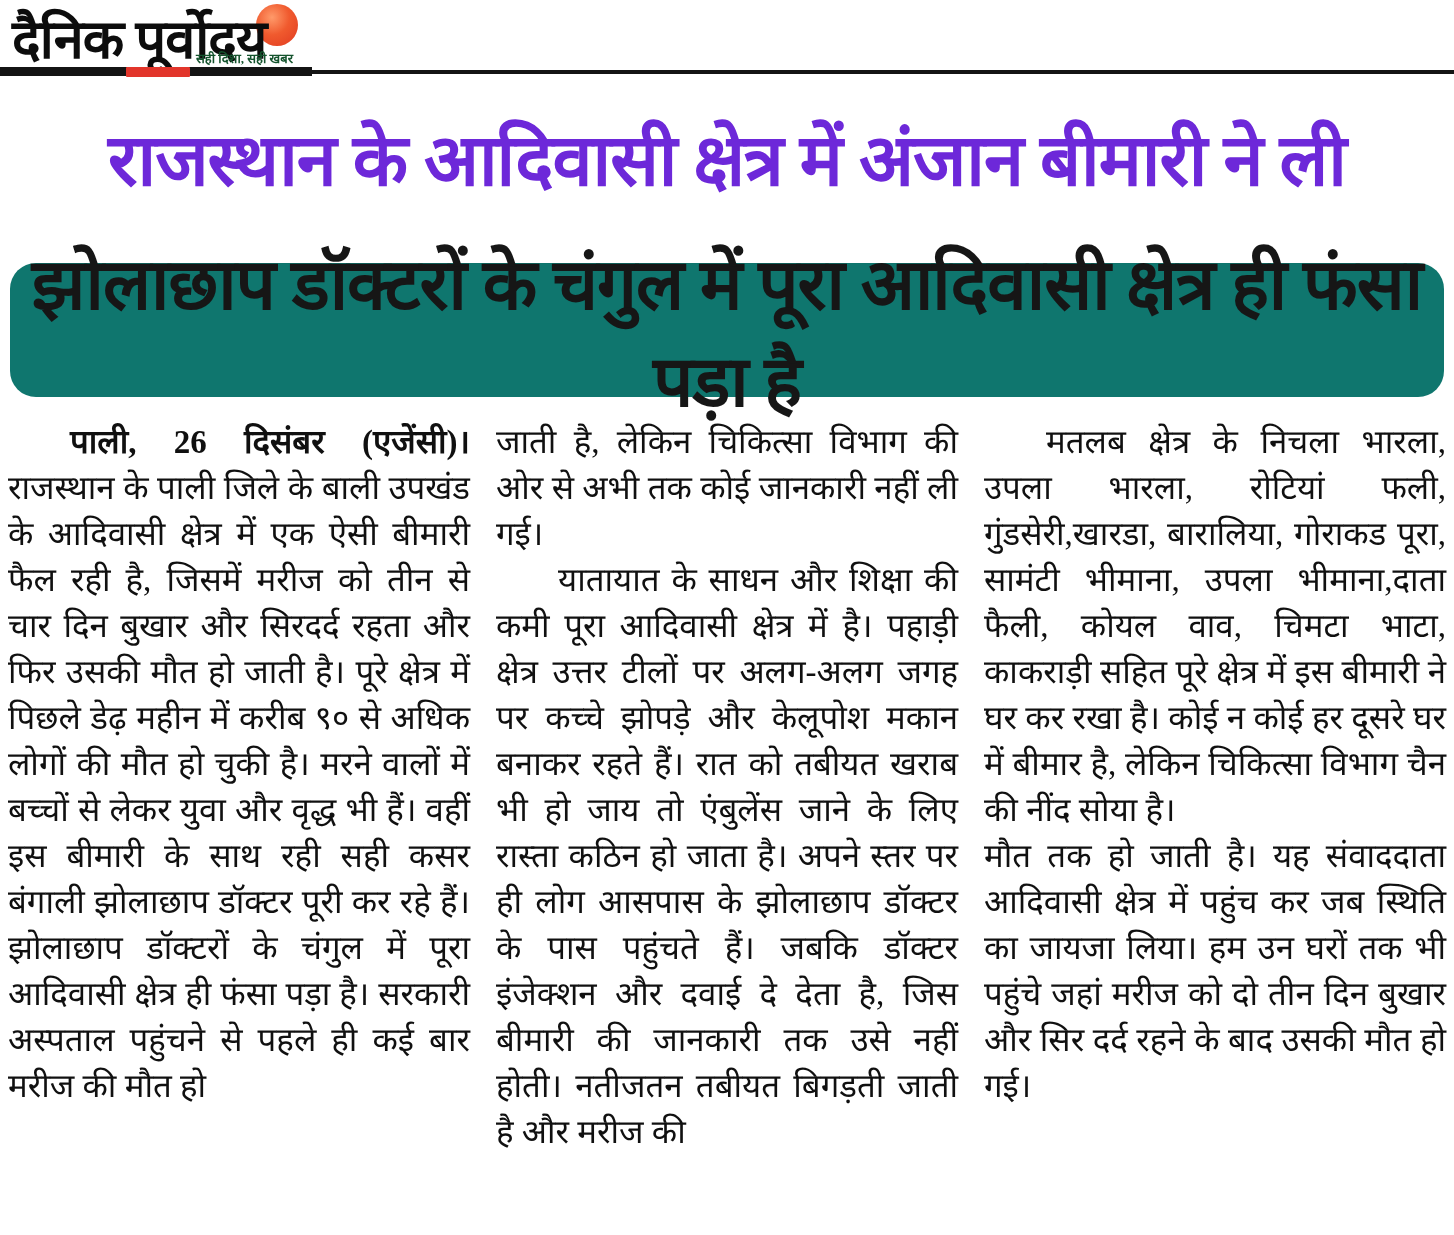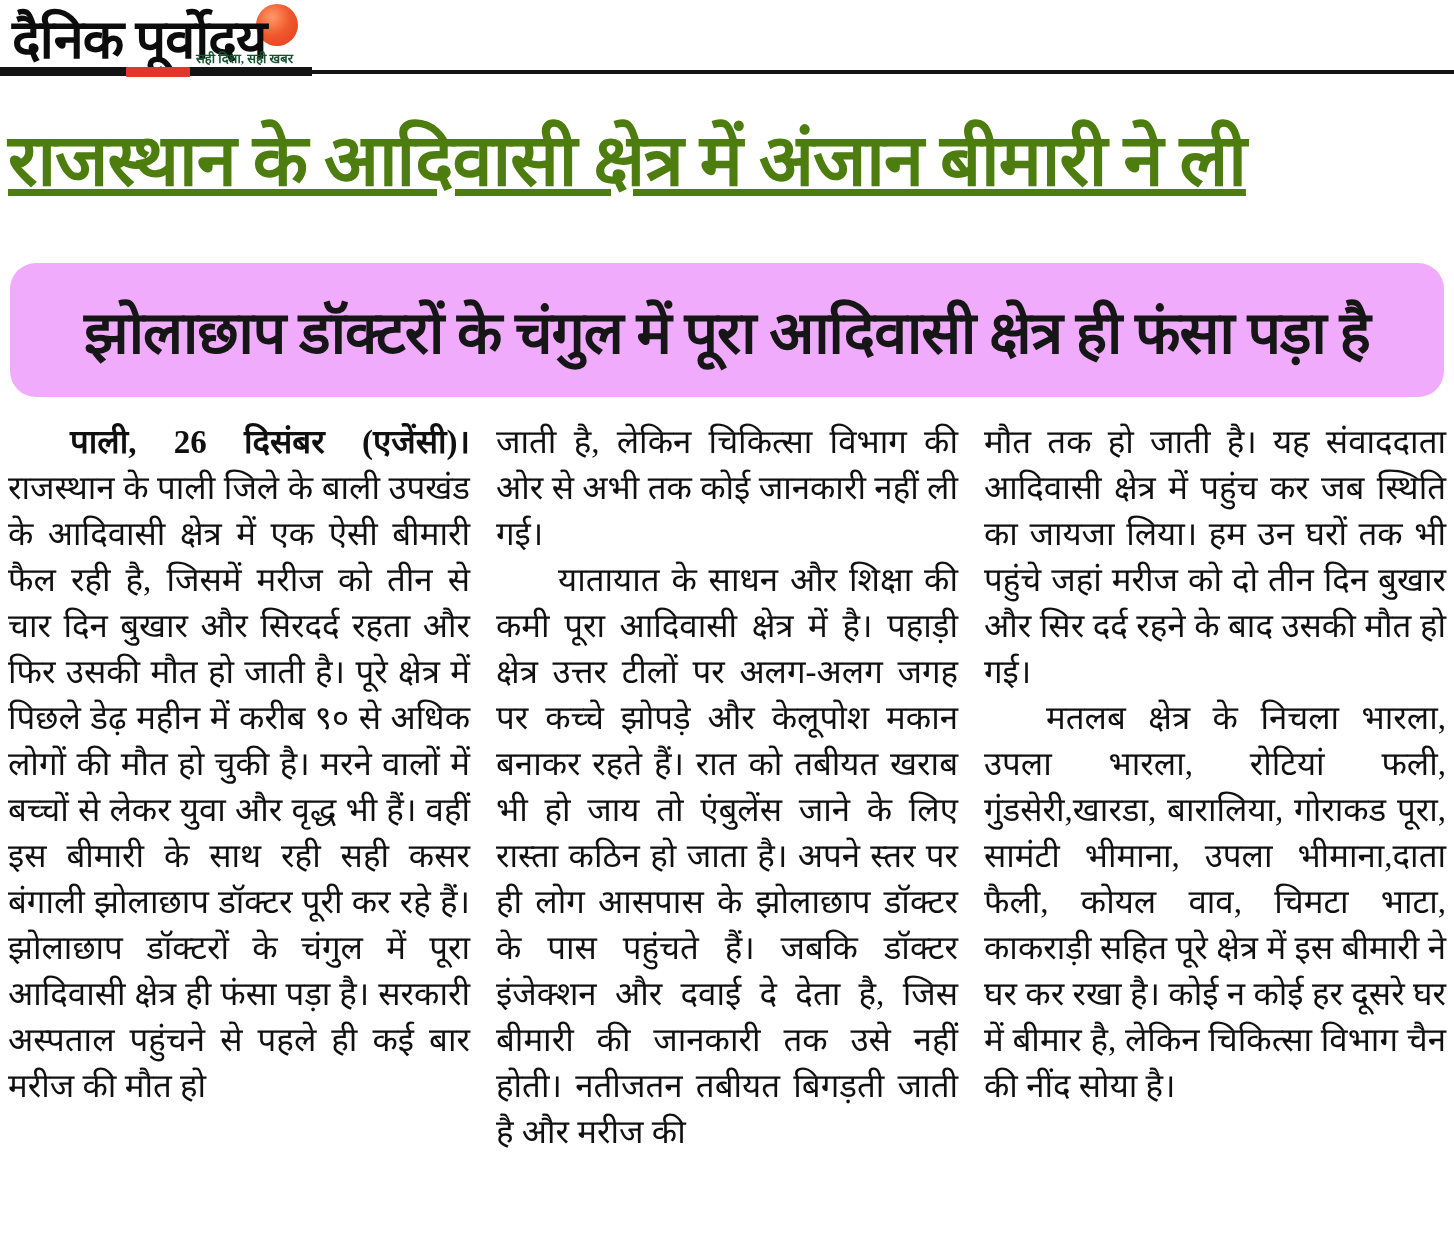--- a/index.html
+++ b/index.html
@@ -40,36 +40,36 @@
     background: #141414;
   }
   .ribbon {
     position: absolute; left: 126px; top: 67px; width: 64px; height: 10px;
     background: #e2352b; z-index: 4; border-radius: 1px;
   }
 
   
   .headline {
     margin: 26px 8px 0 8px;
+    text-align: center;
     font-weight: 700;
     font-size: 72px;
     line-height: 115px;
-    color: #4d7c0f;
+    color: #6d28d9;
     letter-spacing: -1px;
-    text-decoration: underline;
   }
 
   
   .subhead {
     margin: 44px 10px 0 10px;
     height: 134px;
-    background: #f0abfc;
+    background: #0f766e;
     border-radius: 26px;
     display: flex; align-items: center; justify-content: center;
-    font-size: 59px; font-weight: 700; color: #161616;
+    font-size: 71px; font-weight: 700; color: #161616;
     letter-spacing: -1px;
     text-align: center;
   }
 
   
   .article {
     display: flex;
     gap: 26px;
     margin: 22px 8px 0 8px;
     font-size: 33px;
@@ -109,19 +109,19 @@
     <div class="col">
       <p class="para indent"><strong class="lead">पाली, 26 दिसंबर (एजेंसी)।</strong><span> राजस्थान के पाली जिले के बाली उपखंड के आदिवासी क्षेत्र में एक ऐसी बीमारी फैल रही है, जिसमें मरीज को तीन से चार दिन बुखार और सिरदर्द रहता और फिर उसकी मौत हो जाती है। पूरे क्षेत्र में पिछले डेढ़ महीन में करीब ९० से अधिक लोगों की मौत हो चुकी है। मरने वालों में बच्चों से लेकर युवा और वृद्ध भी हैं। वहीं इस बीमारी के साथ रही सही कसर बंगाली झोलाछाप डॉक्टर पूरी कर रहे हैं। झोलाछाप डॉक्टरों के चंगुल में पूरा आदिवासी क्षेत्र ही फंसा पड़ा है। सरकारी अस्पताल पहुंचने से पहले ही कई बार मरीज  की मौत हो</span></p>
     </div>
 
     <div class="col">
       <p class="para"><span>जाती है, लेकिन चिकित्सा विभाग की ओर से अभी तक कोई जानकारी नहीं ली गई।</span></p>
       <p class="para indent"><span>यातायात के साधन और  शिक्षा की कमी पूरा आदिवासी क्षेत्र में है। पहाड़ी क्षेत्र उत्तर टीलों पर अलग-अलग जगह पर कच्चे झोपड़े और केलूपोश मकान बनाकर रहते हैं। रात को तबीयत खराब भी हो जाय तो एंबुलेंस जाने के  लिए रास्ता कठिन हो जाता है। अपने स्तर पर ही लोग आसपास के झोलाछाप डॉक्टर के पास पहुंचते हैं। जबकि डॉक्टर इंजेक्शन और दवाई दे देता है, जिस बीमारी की जानकारी तक उसे नहीं होती। नतीजतन तबीयत बिगड़ती जाती है और मरीज की</span></p>
     </div>
 
     <div class="col">
+      <p class="para indent"><span>मतलब क्षेत्र के निचला भारला, उपला भारला, रोटियां फली, गुंडसेरी,खारडा, बारालिया, गोराकड पूरा, सामंटी भीमाना, उपला भीमाना,दाता फैली, कोयल वाव, चिमटा भाटा, काकराड़ी सहित पूरे क्षेत्र में इस बीमारी ने घर कर रखा है। कोई न कोई हर दूसरे घर में बीमार है, लेकिन चिकित्सा विभाग चैन की नींद सोया है।</span></p>
       <p class="para"><span>मौत तक हो जाती है। यह संवाददाता आदिवासी क्षेत्र में पहुंच कर जब स्थिति का जायजा लिया। हम उन घरों तक भी पहुंचे जहां  मरीज को दो तीन दिन बुखार और सिर दर्द रहने के बाद उसकी मौत हो गई।</span></p>
-      <p class="para indent"><span>मतलब क्षेत्र के निचला भारला, उपला भारला, रोटियां फली, गुंडसेरी,खारडा, बारालिया, गोराकड पूरा, सामंटी भीमाना, उपला भीमाना,दाता फैली, कोयल वाव, चिमटा भाटा, काकराड़ी सहित पूरे क्षेत्र में इस बीमारी ने घर कर रखा है। कोई न कोई हर दूसरे घर में बीमार है, लेकिन चिकित्सा विभाग चैन की नींद सोया है।</span></p>
     </div>
 
   </div>
 
 </div>
 
 </body></html>

